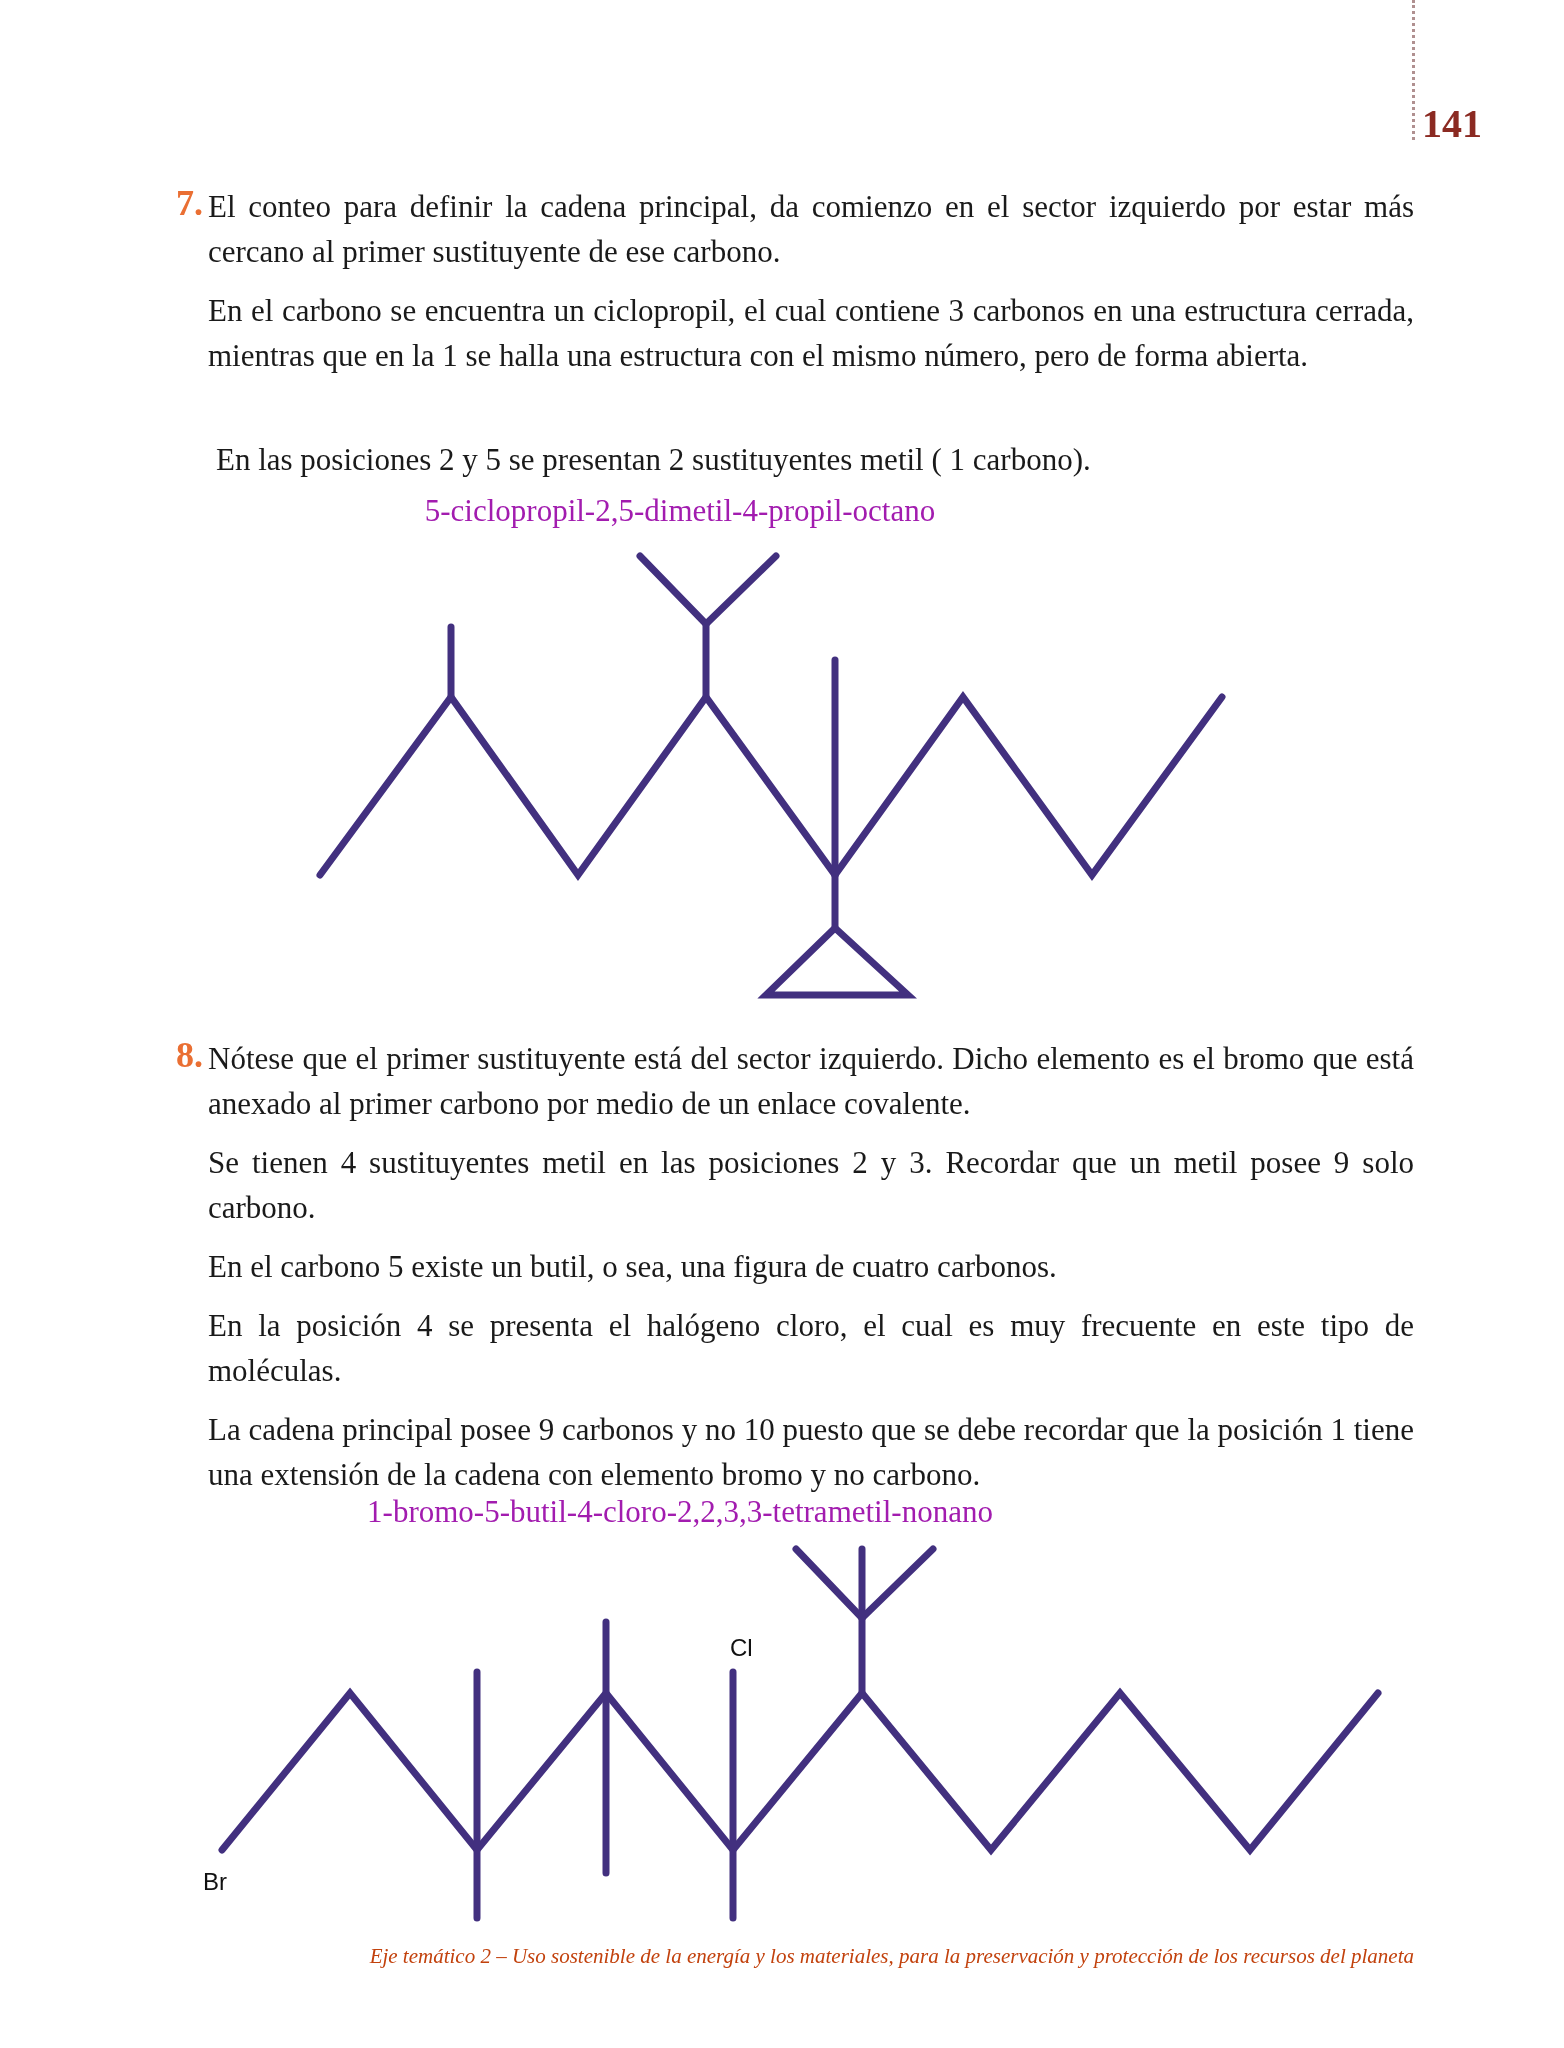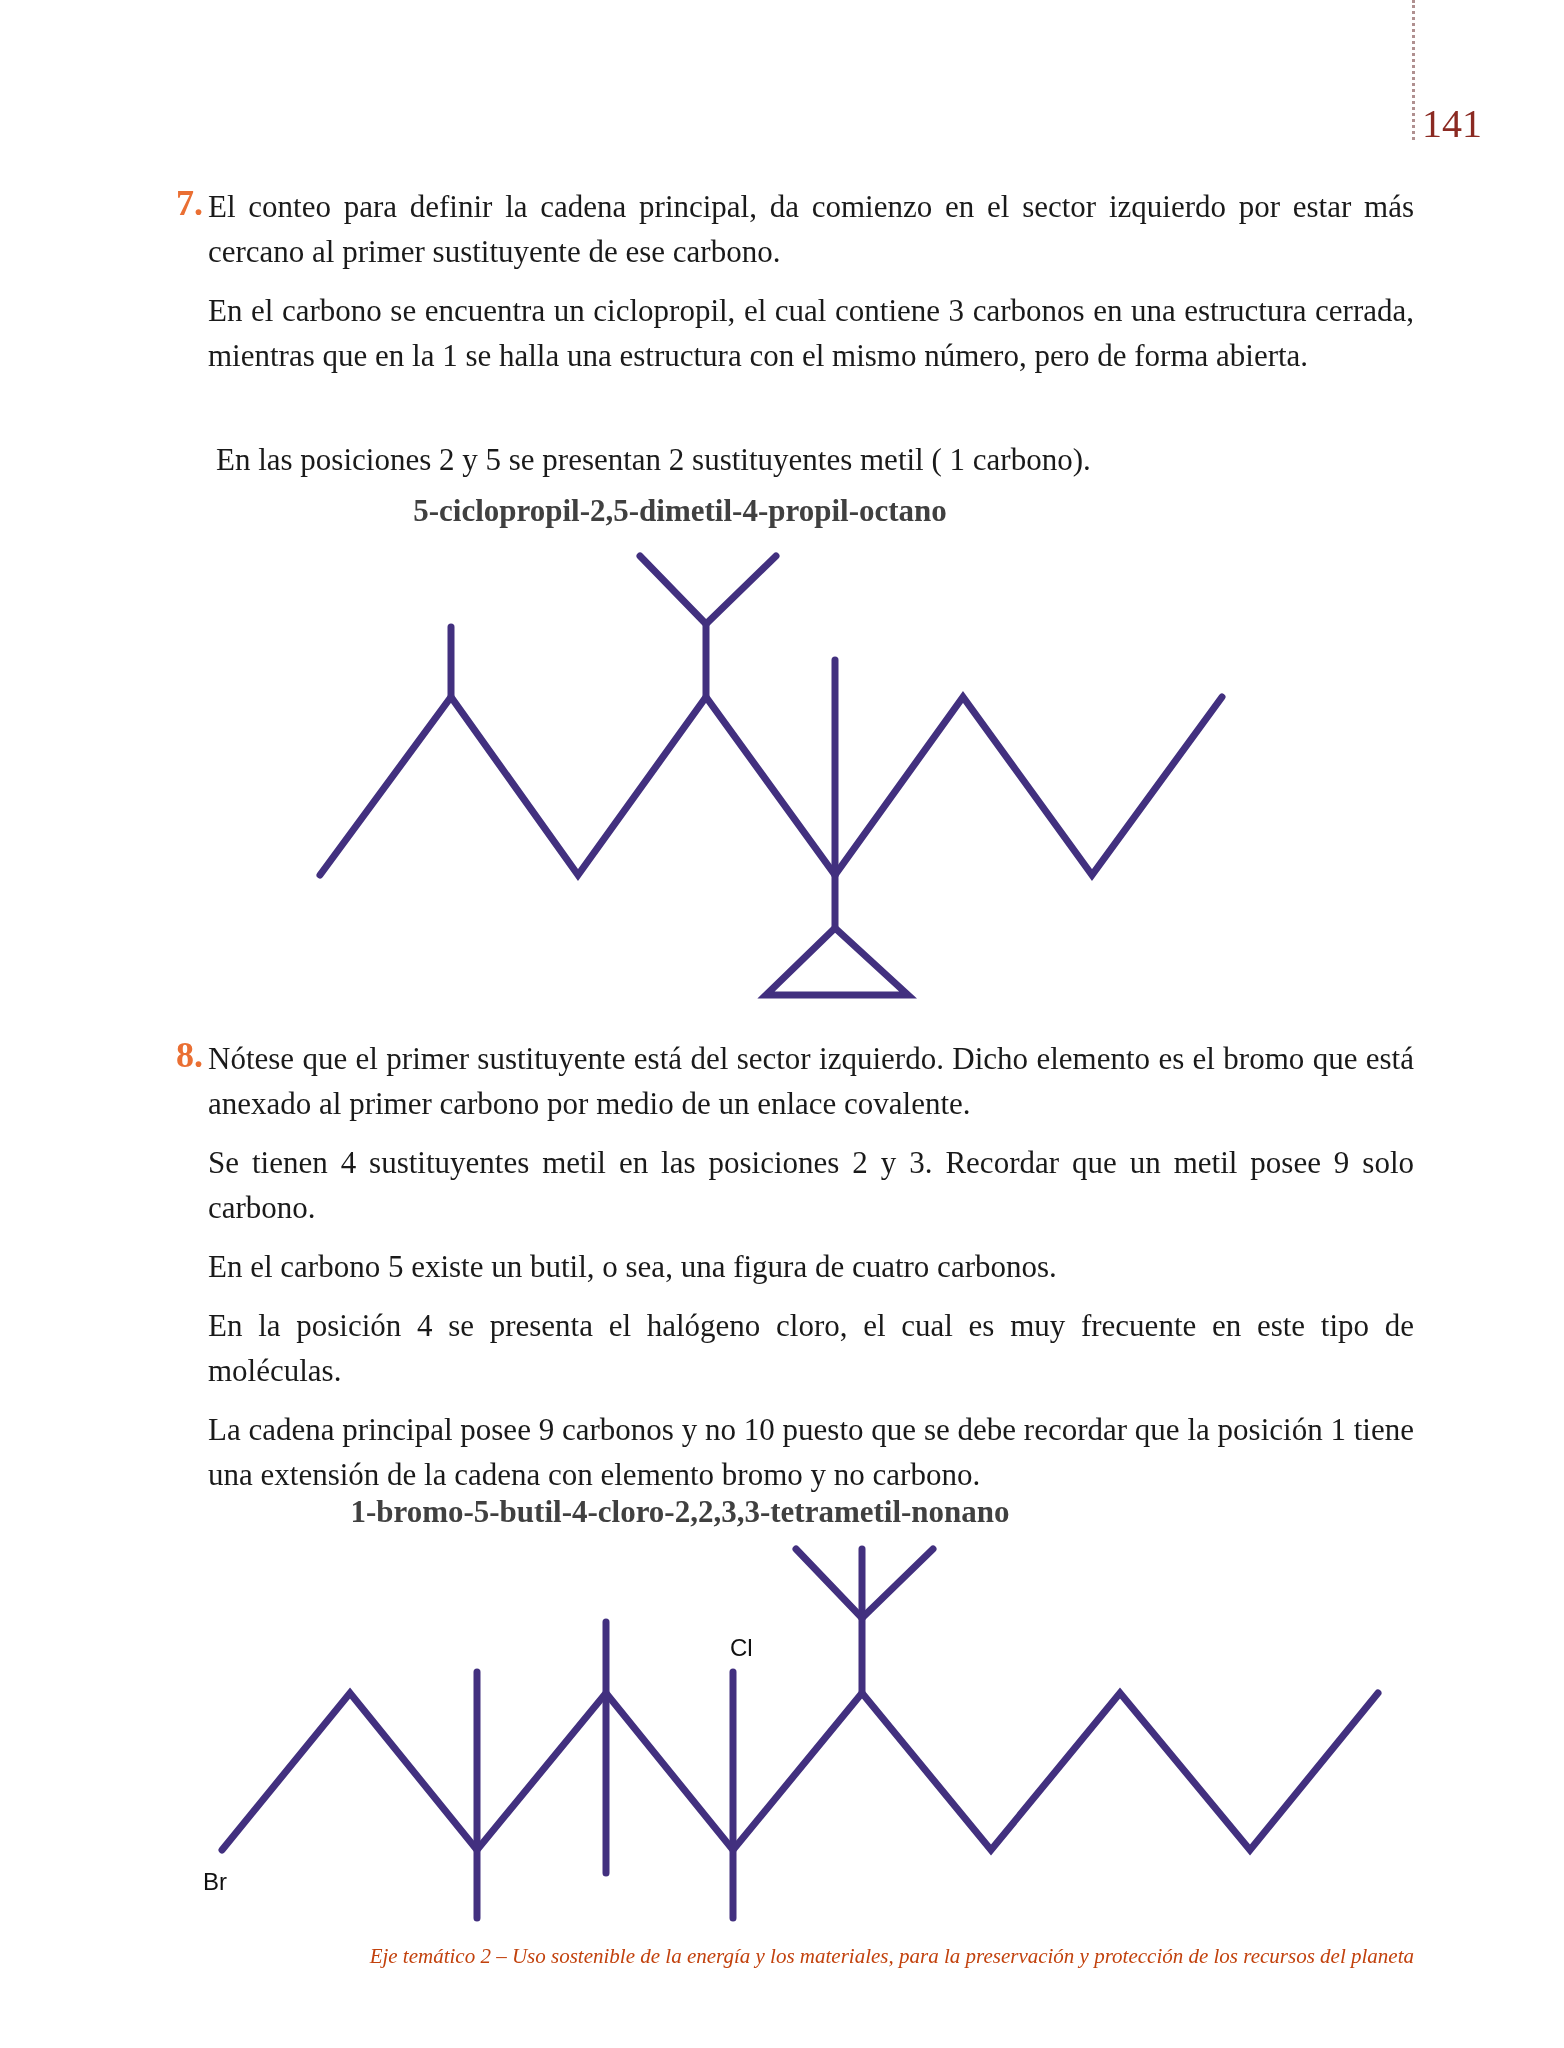--- a/index.html
+++ b/index.html
@@ -1,26 +1,26 @@
 <!DOCTYPE html>
 <html><head>
 <meta charset="utf-8">
 <style>
   html, body { margin: 0; padding: 0; background: #ffffff; }
   body { width: 1564px; height: 2048px; position: relative; overflow: hidden;
          font-family: "Liberation Serif", "DejaVu Serif", serif; color: #1a1a1a; }
   .margin-rule { position: absolute; left: 1412px; top: 0; height: 140px;
                  border-left: 3px dotted #b09090; }
-  .page-number { position: absolute; left: 1422px; top: 100px; font-size: 40px; font-weight: normal;
+  .page-number { position: absolute; left: 1422px; top: 100px; font-size: 40px; font-weight: bold;
                  color: #8b2a22; }
   .para { position: absolute; left: 208px; width: 1206px; font-size: 31px; line-height: 45px;
           text-align: justify; }
   .num { position: absolute; left: 176px; font-size: 36px; font-weight: bold; color: #ea6f33; }
   .formula { position: absolute; left: 0; width: 1360px; text-align: center; font-size: 31px;
-             font-weight: bold; color: #404040; }
+             font-weight: normal; color: #a21caf; }
   .footer { position: absolute; left: 0; width: 1414px; text-align: right; top: 1944px;
             font-size: 21px; font-style: italic; color: #c2410c; }
   svg.mol { position: absolute; left: 0; top: 0; }
   .atom-label { font-family: "Liberation Sans", "DejaVu Sans", sans-serif; font-size: 24px; fill: #111; }
 </style>
 </head>
 <body>
 
 <div class="margin-rule"></div>
 <div class="page-number">141</div>

